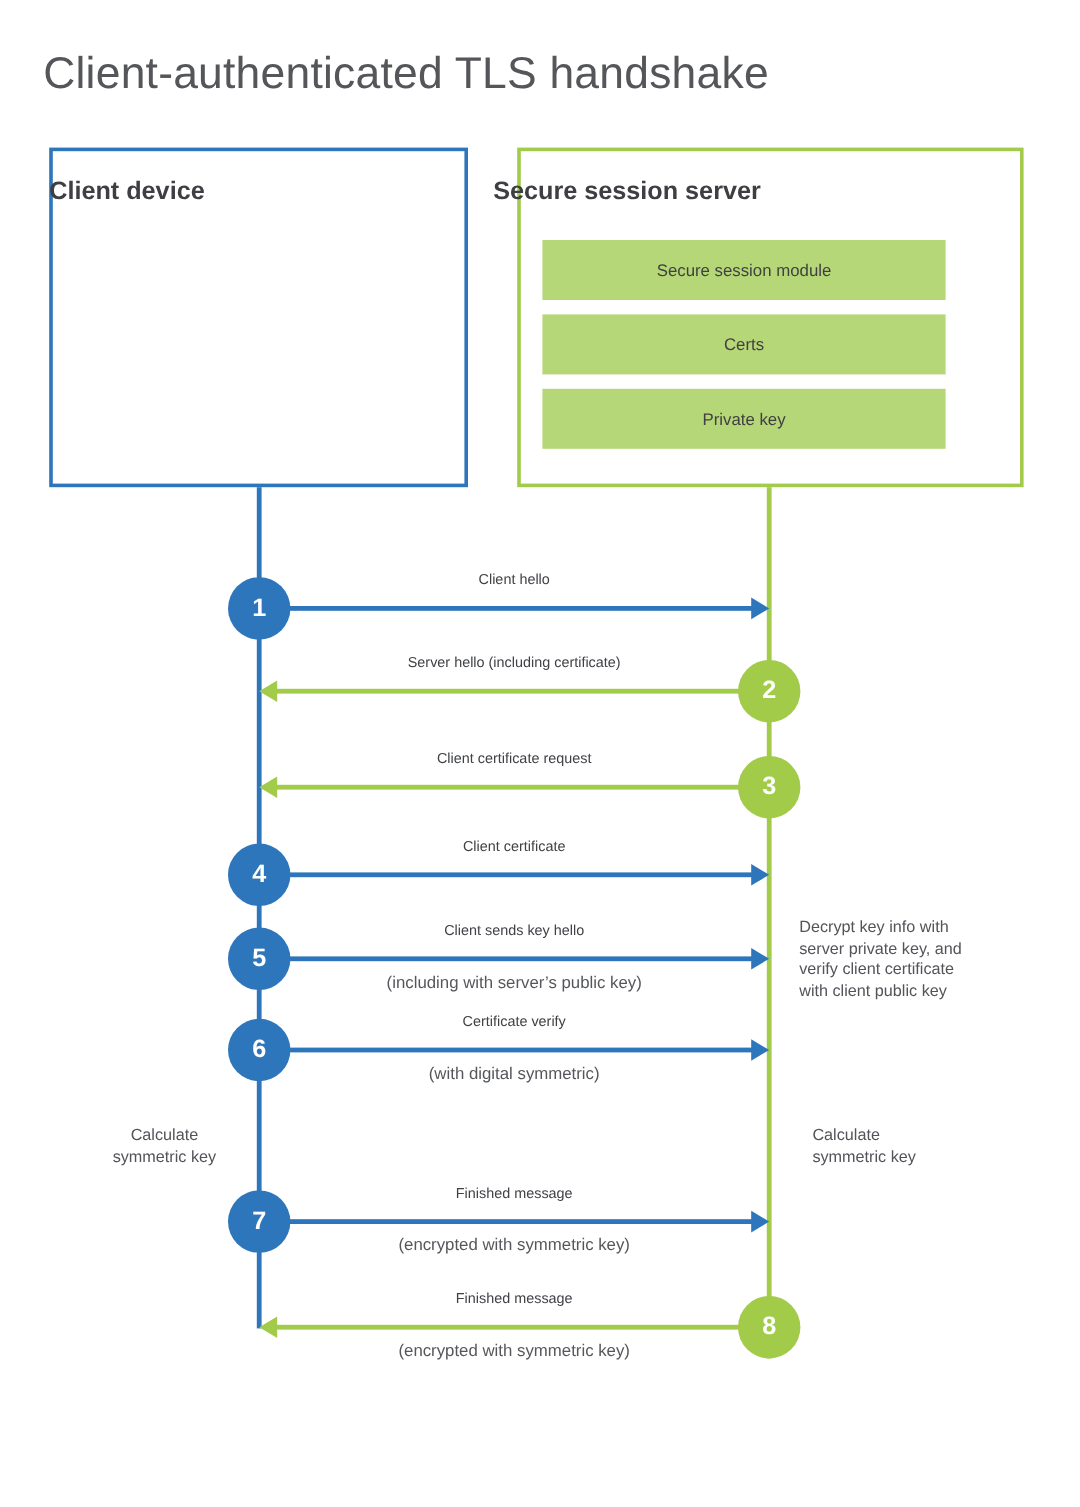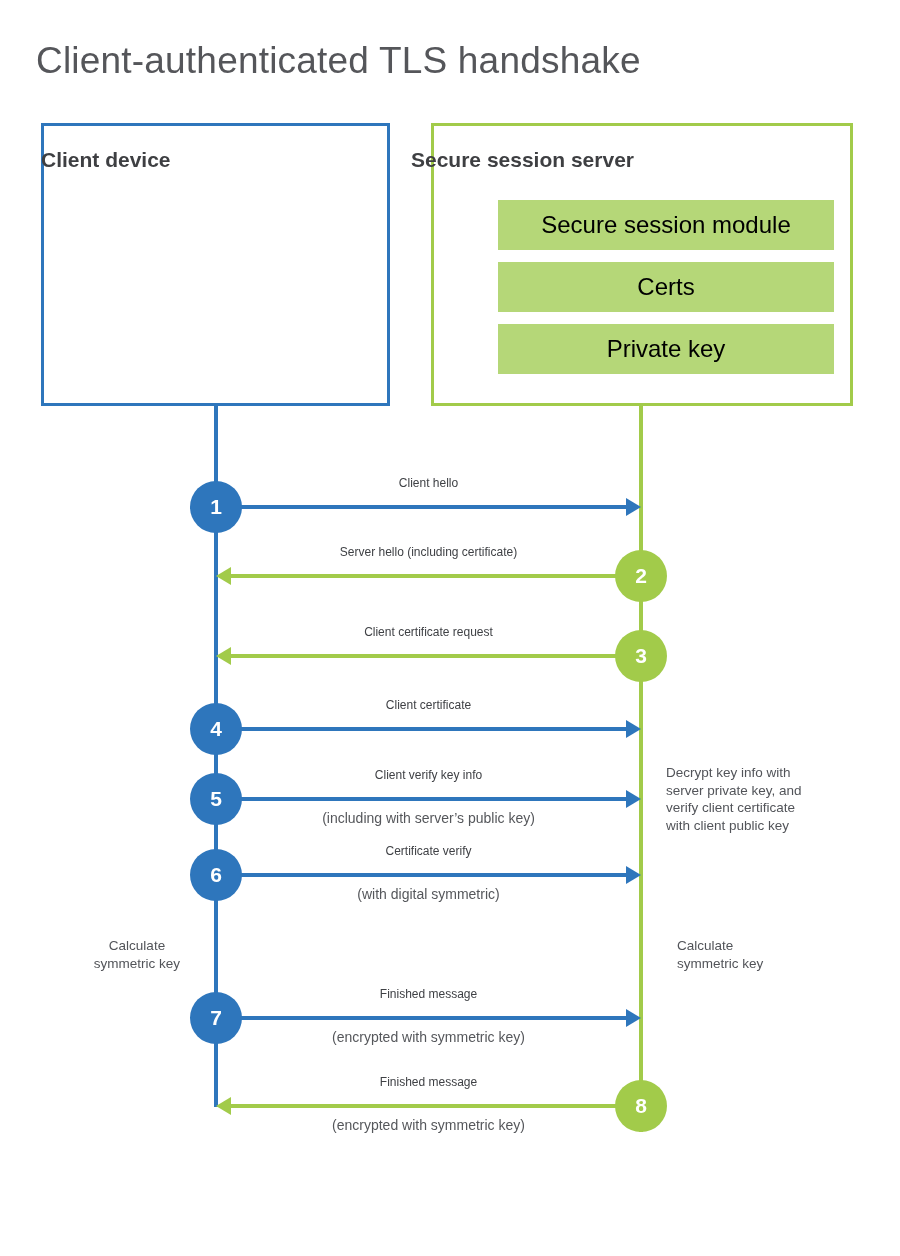--- a/index.html
+++ b/index.html
@@ -24,22 +24,22 @@
   }
   .client-title { left:41px; width:349px; }
   .server-title { left:411px; width:422px; }
 
   .app-box {
     position:absolute; left:78px; top:199px; width:277px; height:174px;
     background:#5b9bd5; color:#ffffff; font-size:20.5px; line-height:1.35;
     display:flex; align-items:center; justify-content:center; text-align:center;
   }
   .module-bar {
-    position:absolute; left:498px; width:336px; height:50px;
-    background:#b5d778; color:#000000; font-size:24px;
+    position:absolute; left:452px; width:336px; height:50px;
+    background:#b5d778; color:#404040; font-size:14px;
     display:flex; align-items:center; justify-content:center; text-align:center;
   }
   .bar-0 { top:200px; } .bar-1 { top:262px; } .bar-2 { top:324px; }
 
   
   .lifeline { position:absolute; width:4px; }
   .lifeline-client { left:214px; top:406px; height:701px; background:#2e76bc; }
   .lifeline-server { left:639px; top:406px; height:726px; background:#a2cb4a; }
 
   
@@ -119,21 +119,21 @@
   </div>
 
   <div class="msg blue right" style="top:729px">
     <div class="lbl">Client certificate</div>
     <div class="line"></div>
     <div class="head"></div>
     <div class="badge">4</div>
   </div>
 
   <div class="msg blue right" style="top:799px">
-    <div class="lbl">Client verify key info</div>
+    <div class="lbl">Client sends key hello</div>
     <div class="sub">(including with server’s public key)</div>
     <div class="line"></div>
     <div class="head"></div>
     <div class="badge">5</div>
   </div>
 
   <div class="msg blue right" style="top:875px">
     <div class="lbl">Certificate verify</div>
     <div class="sub">(with digital symmetric)</div>
     <div class="line"></div>

